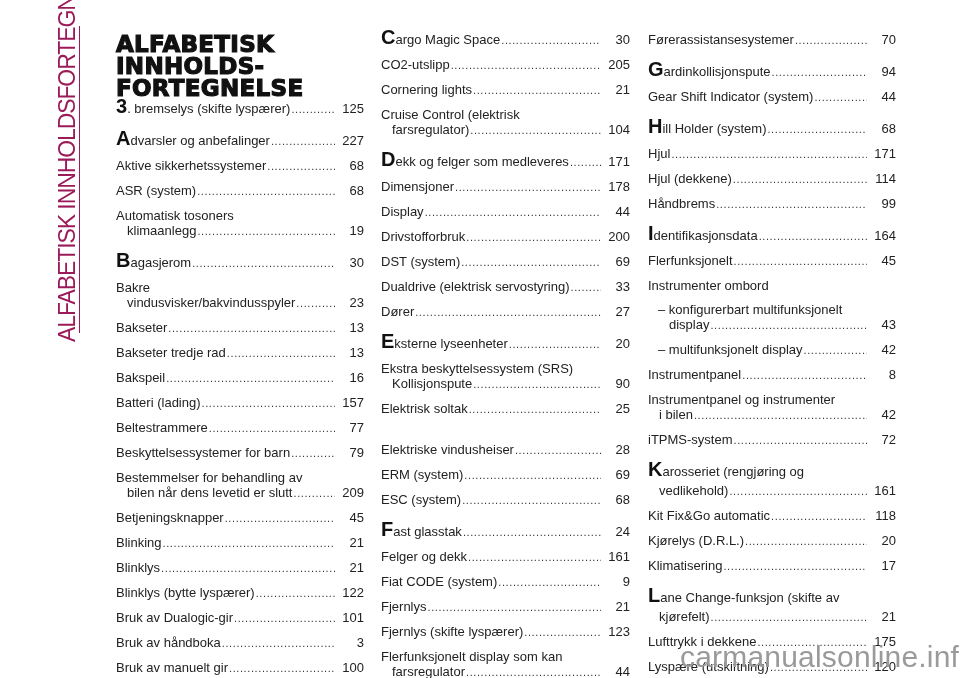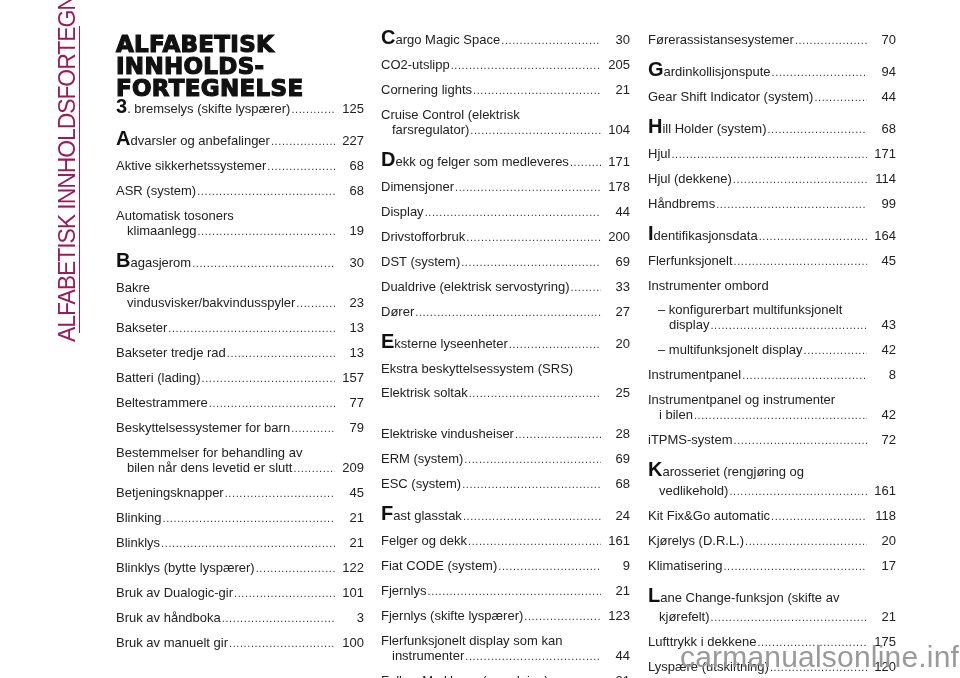--- a/index.html
+++ b/index.html
@@ -160,20 +160,27 @@
     </div>
     <div class="entry" style="margin-top: 9px;">
       <div class="row" style="padding-left: 0px;">
         <span class="label"><span>Bakseter tredje rad</span></span>
         <span class="dots"></span>
         <span class="page">13</span>
       </div>
     </div>
     <div class="entry" style="margin-top: 9px;">
       <div class="row" style="padding-left: 0px;">
+        <span class="label"><span>Bakspeil</span></span>
+        <span class="dots"></span>
+        <span class="page">16</span>
+      </div>
+    </div>
+    <div class="entry" style="margin-top: 9px;">
+      <div class="row" style="padding-left: 0px;">
         <span class="label"><span>Batteri (lading)</span></span>
         <span class="dots"></span>
         <span class="page">157</span>
       </div>
     </div>
     <div class="entry" style="margin-top: 9px;">
       <div class="row" style="padding-left: 0px;">
         <span class="label"><span>Beltestrammere</span></span>
         <span class="dots"></span>
         <span class="page">77</span>
@@ -325,20 +332,25 @@
     </div>
     <div class="entry" style="margin-top: 14px;">
       <div class="row" style="padding-left: 0px;">
         <span class="label"><span class="big">E</span><span>ksterne lyseenheter</span></span>
         <span class="dots"></span>
         <span class="page">20</span>
       </div>
     </div>
     <div class="entry" style="margin-top: 9px;">
       <span class="first" style="padding-left: 0px;"><span>Ekstra beskyttelsessystem (SRS)</span></span>
+      <div class="row cont" style="padding-left: 11px;">
+        <span class="label"><span>Kollisjonspute</span></span>
+        <span class="dots"></span>
+        <span class="page">90</span>
+      </div>
     </div>
     <div class="entry" style="margin-top: 9px;">
       <div class="row" style="padding-left: 0px;">
         <span class="label"><span>Elektrisk soltak</span></span>
         <span class="dots"></span>
         <span class="page">25</span>
       </div>
     </div>
     <div class="entry" style="margin-top: 25px;">
       <div class="row" style="padding-left: 0px;">
@@ -392,21 +404,21 @@
     <div class="entry" style="margin-top: 9px;">
       <div class="row" style="padding-left: 0px;">
         <span class="label"><span>Fjernlys (skifte lyspærer)</span></span>
         <span class="dots"></span>
         <span class="page">123</span>
       </div>
     </div>
     <div class="entry" style="margin-top: 9px;">
       <span class="first" style="padding-left: 0px;"><span>Flerfunksjonelt display som kan</span></span>
       <div class="row cont" style="padding-left: 11px;">
-        <span class="label"><span>instrumenter</span></span>
+        <span class="label"><span>farsregulator</span></span>
         <span class="dots"></span>
         <span class="page">44</span>
       </div>
     </div>
     <div class="entry" style="margin-top: 9px;">
       <div class="row" style="padding-left: 0px;">
         <span class="label"><span>Follow Me Home (anordning)</span></span>
         <span class="dots"></span>
         <span class="page">21</span>
       </div>

